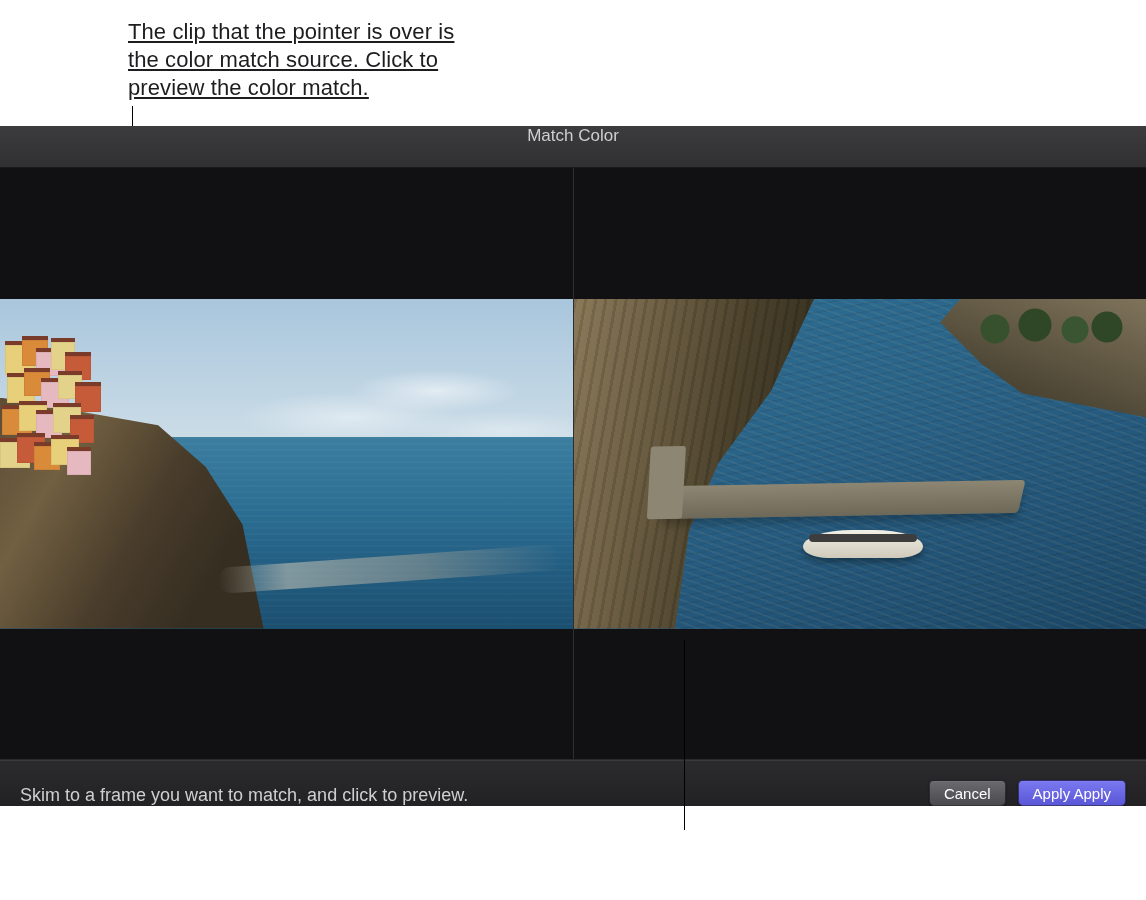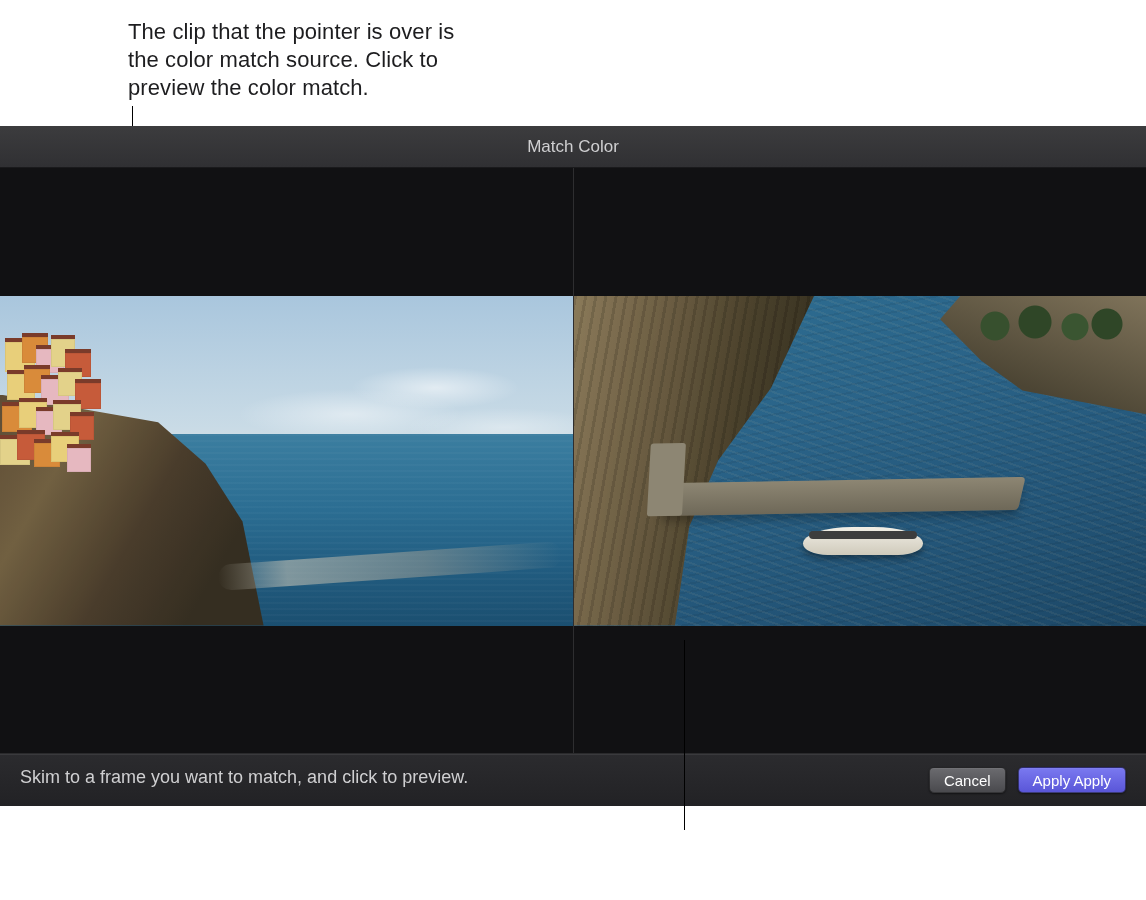--- a/index.html
+++ b/index.html
@@ -31,20 +31,21 @@
     position: relative;
     width: 1146px;
     height: 900px;
   }
   .callout {
     position: absolute;
     font-size: 22px;
     line-height: 28px;
     color: var(--callout);
     letter-spacing: 0.1px;
+    text-decoration: underline;
   }
   .callout-top {
     left: 128px;
     top: 18px;
     width: 340px;
   }
   .callout-bottom {
     left: 680px;
     top: 830px;
     width: 340px;
@@ -74,21 +75,21 @@
     background: var(--darker-bg);
     display: flex;
     flex-direction: column;
     overflow: hidden;
   }
   .titlebar {
     height: 42px;
     background: linear-gradient(#3c3c3e, #303033);
     border-bottom: 1px solid #1a1a1c;
     display: flex;
-    align-items: center;
+    align-items: flex-start;
     justify-content: center;
     color: var(--text-light);
     font-size: 17px;
   }
   .viewer {
     flex: 1 1 auto;
     display: flex;
     background: #111113;
     border-bottom: 1px solid #2a2a2c;
   }
@@ -148,26 +149,26 @@
   }
   .houses {
     position:absolute; left:0; top:10%; width:42%; height:70%;
   }
   .house {
     position:absolute; width:28px; height:28px;
     border-top:4px solid #7a3b2a;
     box-shadow: inset 0 0 0 1px rgba(0,0,0,.05);
   }
   .footer {
-    height: 52px;
+    height: 46px;
     background: linear-gradient(#2b2b2e, #222225);
     border-top: 1px solid #3a3a3d;
     display: flex;
-    align-items: flex-start;
-    padding: 12px 20px;
+    align-items: flex-end;
+    padding: 0 20px;
     gap: 12px;
   }
   .hint {
     flex: 1 1 auto;
     color: var(--text-light);
     font-size: 18px;
   }
   .btn {
     height: 26px;
     padding: 0 14px;

